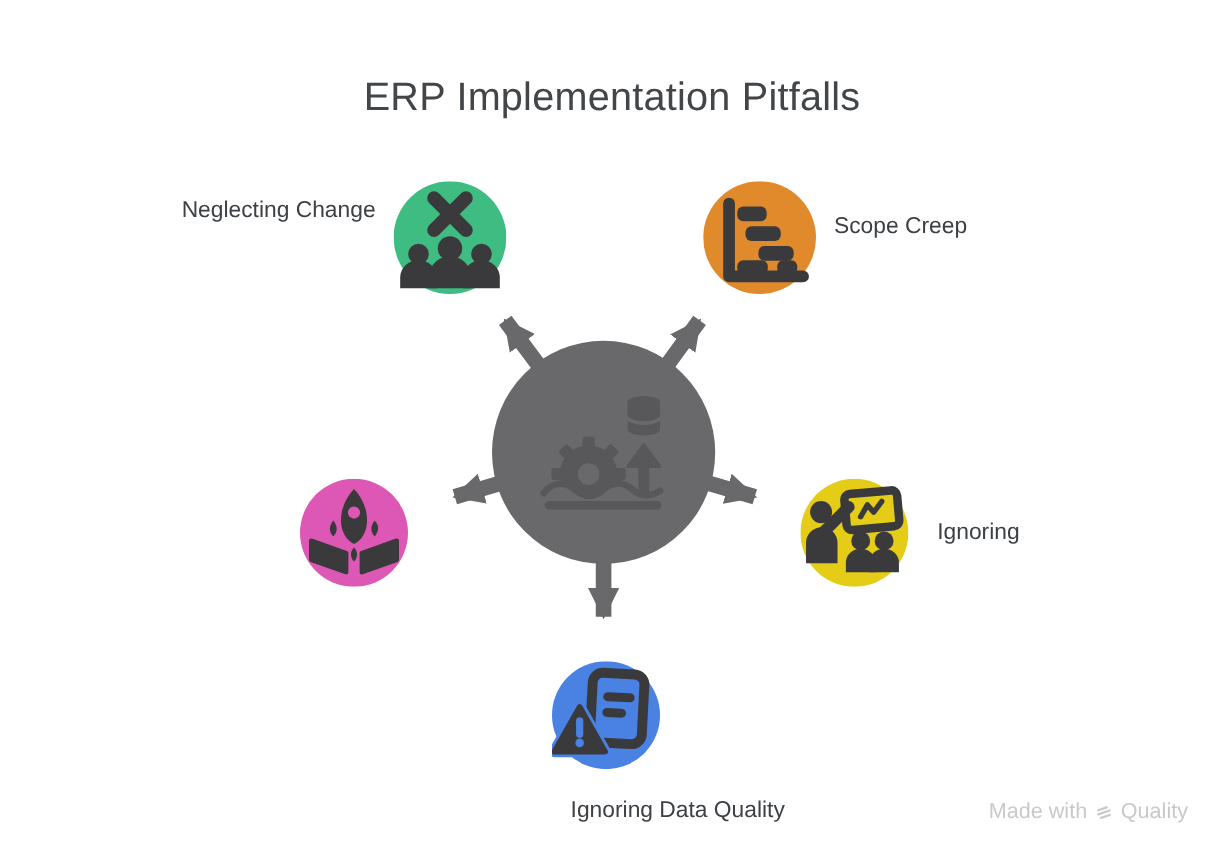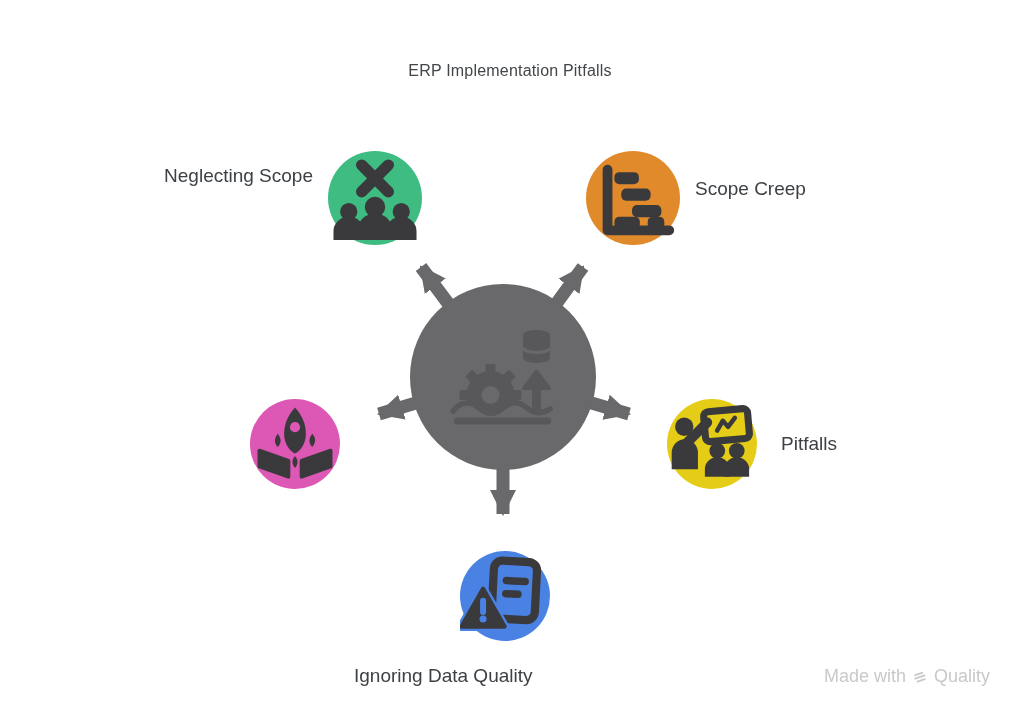--- a/index.html
+++ b/index.html
@@ -2,30 +2,30 @@
 <html><head>
 <meta charset="utf-8">
 <style>
   html,body{margin:0;padding:0;background:#ffffff;}
   .canvas{
     position:relative;width:1024px;height:713px;background:#ffffff;
     font-family:"Liberation Sans",sans-serif;overflow:hidden;
   }
   .title{
     position:absolute;left:0;top:62px;width:1020px;text-align:center;
-    font-size:16px;font-weight:500;color:#424649;margin:0;letter-spacing:.2px;
+    font-size:33px;font-weight:500;color:#424649;margin:0;letter-spacing:.2px;
   }
   .node{position:absolute;}
   .node-label{
     position:absolute;font-size:19px;font-weight:500;color:#3d4145;line-height:25px;
   }
   .node-label span{display:block;}
   .lbl-right{text-align:right;}
   .lbl-left{text-align:left;}
-  .lbl-center{text-align:left;}
+  .lbl-center{text-align:right;}
   .watermark{
     position:absolute;right:34px;top:666px;display:flex;align-items:center;gap:6px;
     font-size:18px;font-weight:500;color:#c9c9c9;
   }
 </style>
 </head>
 <body>
 
 <div class="canvas">
 
@@ -83,21 +83,21 @@
       <path d="M17.2,7.2 L30.8,20.8 M30.8,7.2 L17.2,20.8" stroke="#3a3a3c" stroke-width="5.8" stroke-linecap="round" fill="none"></path>
       <circle cx="10.6" cy="31" r="4.4"></circle>
       <path d="M2.8,45.5 v-4.6 a7.8,7.3 0 0 1 15.6,0 v4.6 z"></path>
       <circle cx="37.4" cy="31" r="4.4"></circle>
       <path d="M29.6,45.5 v-4.6 a7.8,7.3 0 0 1 15.6,0 v4.6 z"></path>
       <circle cx="24" cy="28.6" r="5.2"></circle>
       <path d="M15.2,45.5 v-5.3 a8.8,8.3 0 0 1 17.6,0 v5.3 z"></path>
     </g>
   </svg>
   <div class="node-label lbl-right" style="right:711px;top:163px;">
-    <span>Neglecting Scope</span>
+    <span>Neglecting Change</span>
   </div>
 
   <svg class="node" style="left:586px;top:151px;" width="94" height="94" viewBox="0 0 48 48">
     <circle cx="24" cy="24" r="24" fill="#e08a2c"></circle>
     <g fill="#3a3a3c">
       <path d="M11,9.5 V40.5 H42.5" fill="none" stroke="#3a3a3c" stroke-width="5" stroke-linecap="round" stroke-linejoin="round"></path>
       <rect x="14.5" y="10.8" width="12.5" height="6.2" rx="2.5"></rect>
       <rect x="18" y="19.2" width="15" height="6.2" rx="2.5"></rect>
       <rect x="23.5" y="27.6" width="15" height="6.2" rx="2.5"></rect>
       <rect x="14.5" y="33.6" width="13" height="6.2" rx="2.5"></rect>
@@ -131,21 +131,21 @@
       <circle cx="9.2" cy="14.8" r="4.9"></circle>
       <path d="M2.5,37.5 v-9 a7,7 0 0 1 14,0 v9 z"></path>
       <path d="M10.5,23.5 L21.5,12.5" stroke="#3a3a3c" stroke-width="5.2" stroke-linecap="round" fill="none"></path>
       <circle cx="26.8" cy="27.6" r="4.2"></circle>
       <path d="M20.2,41.5 v-4.2 a6.6,6.2 0 0 1 13.2,0 v4.2 z"></path>
       <circle cx="37.2" cy="27.6" r="4.2"></circle>
       <path d="M30.6,41.5 v-4.2 a6.6,6.2 0 0 1 13.2,0 v4.2 z"></path>
     </g>
   </svg>
   <div class="node-label lbl-left" style="left:781px;top:431px;">
-    <span>Pitfalls</span>
+    <span>Ignoring</span>
   </div>
 
   <svg class="node" style="left:460px;top:551px;" width="90" height="90" viewBox="0 0 48 48">
     <circle cx="24" cy="24" r="24" fill="#4a82e4"></circle>
     <g fill="#3a3a3c">
       <g transform="rotate(3 29 21)">
         <rect x="17.5" y="5.5" width="23" height="31" rx="4.5" fill="none" stroke="#3a3a3c" stroke-width="4.4"></rect>
         <path d="M24.5,16 h10" stroke="#3a3a3c" stroke-width="4" stroke-linecap="round"></path>
         <path d="M24.5,23 h6.5" stroke="#3a3a3c" stroke-width="4" stroke-linecap="round"></path>
       </g>

